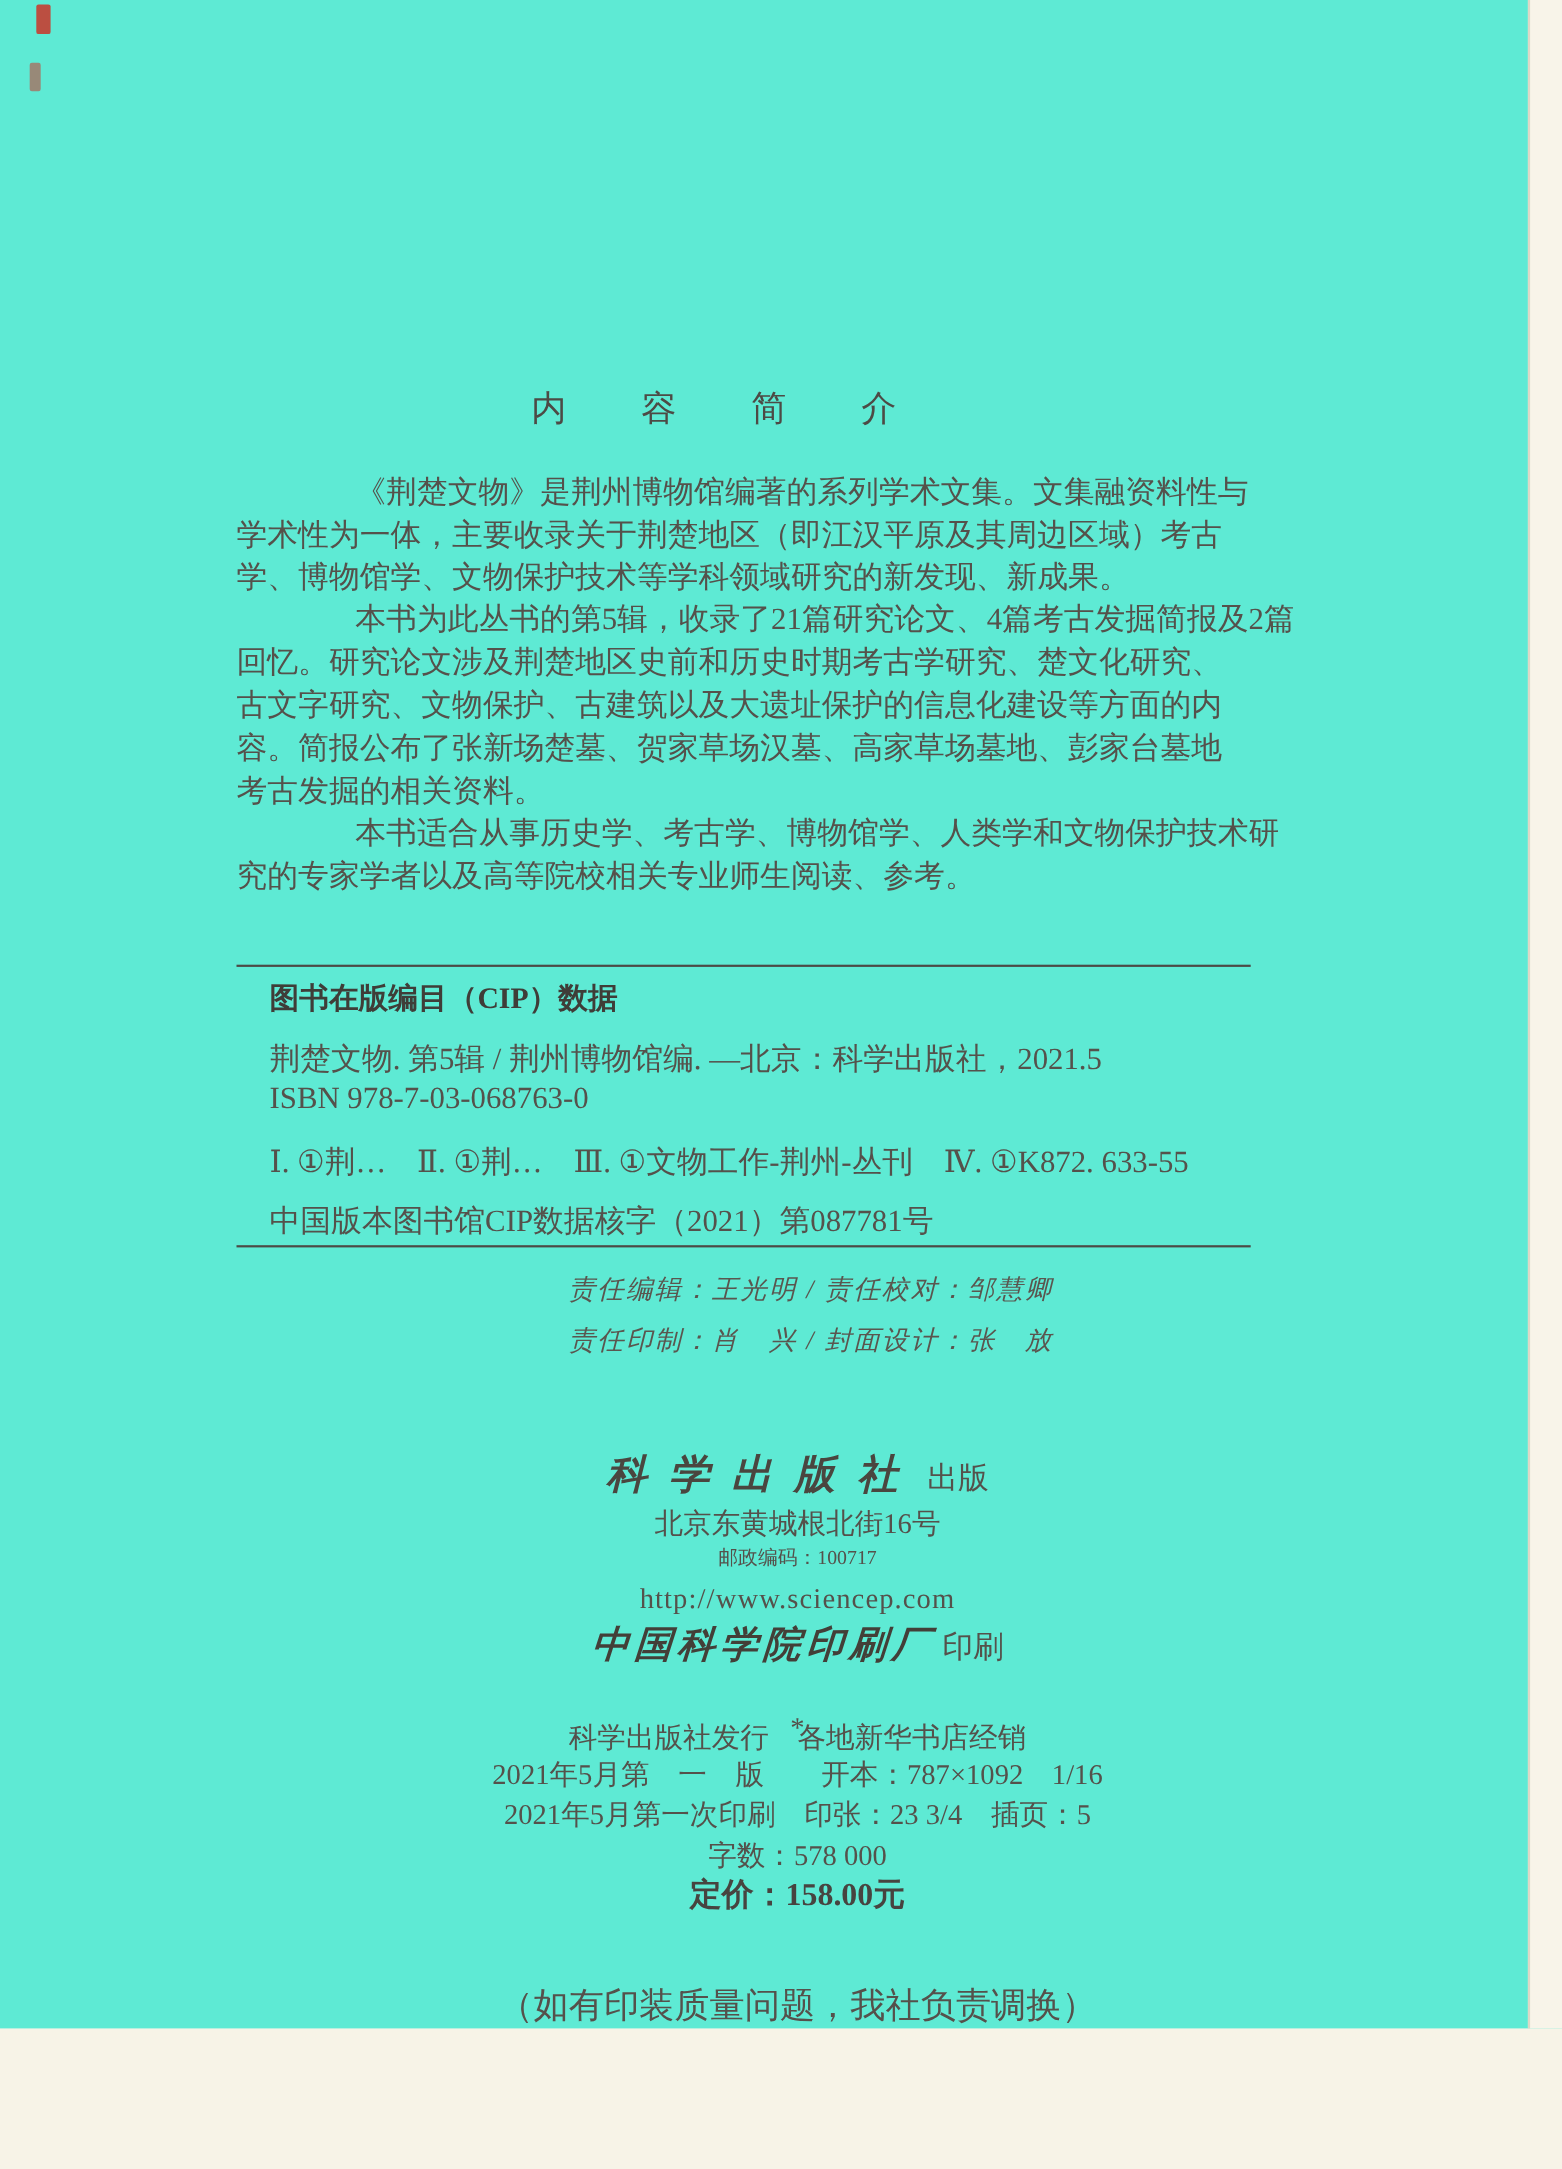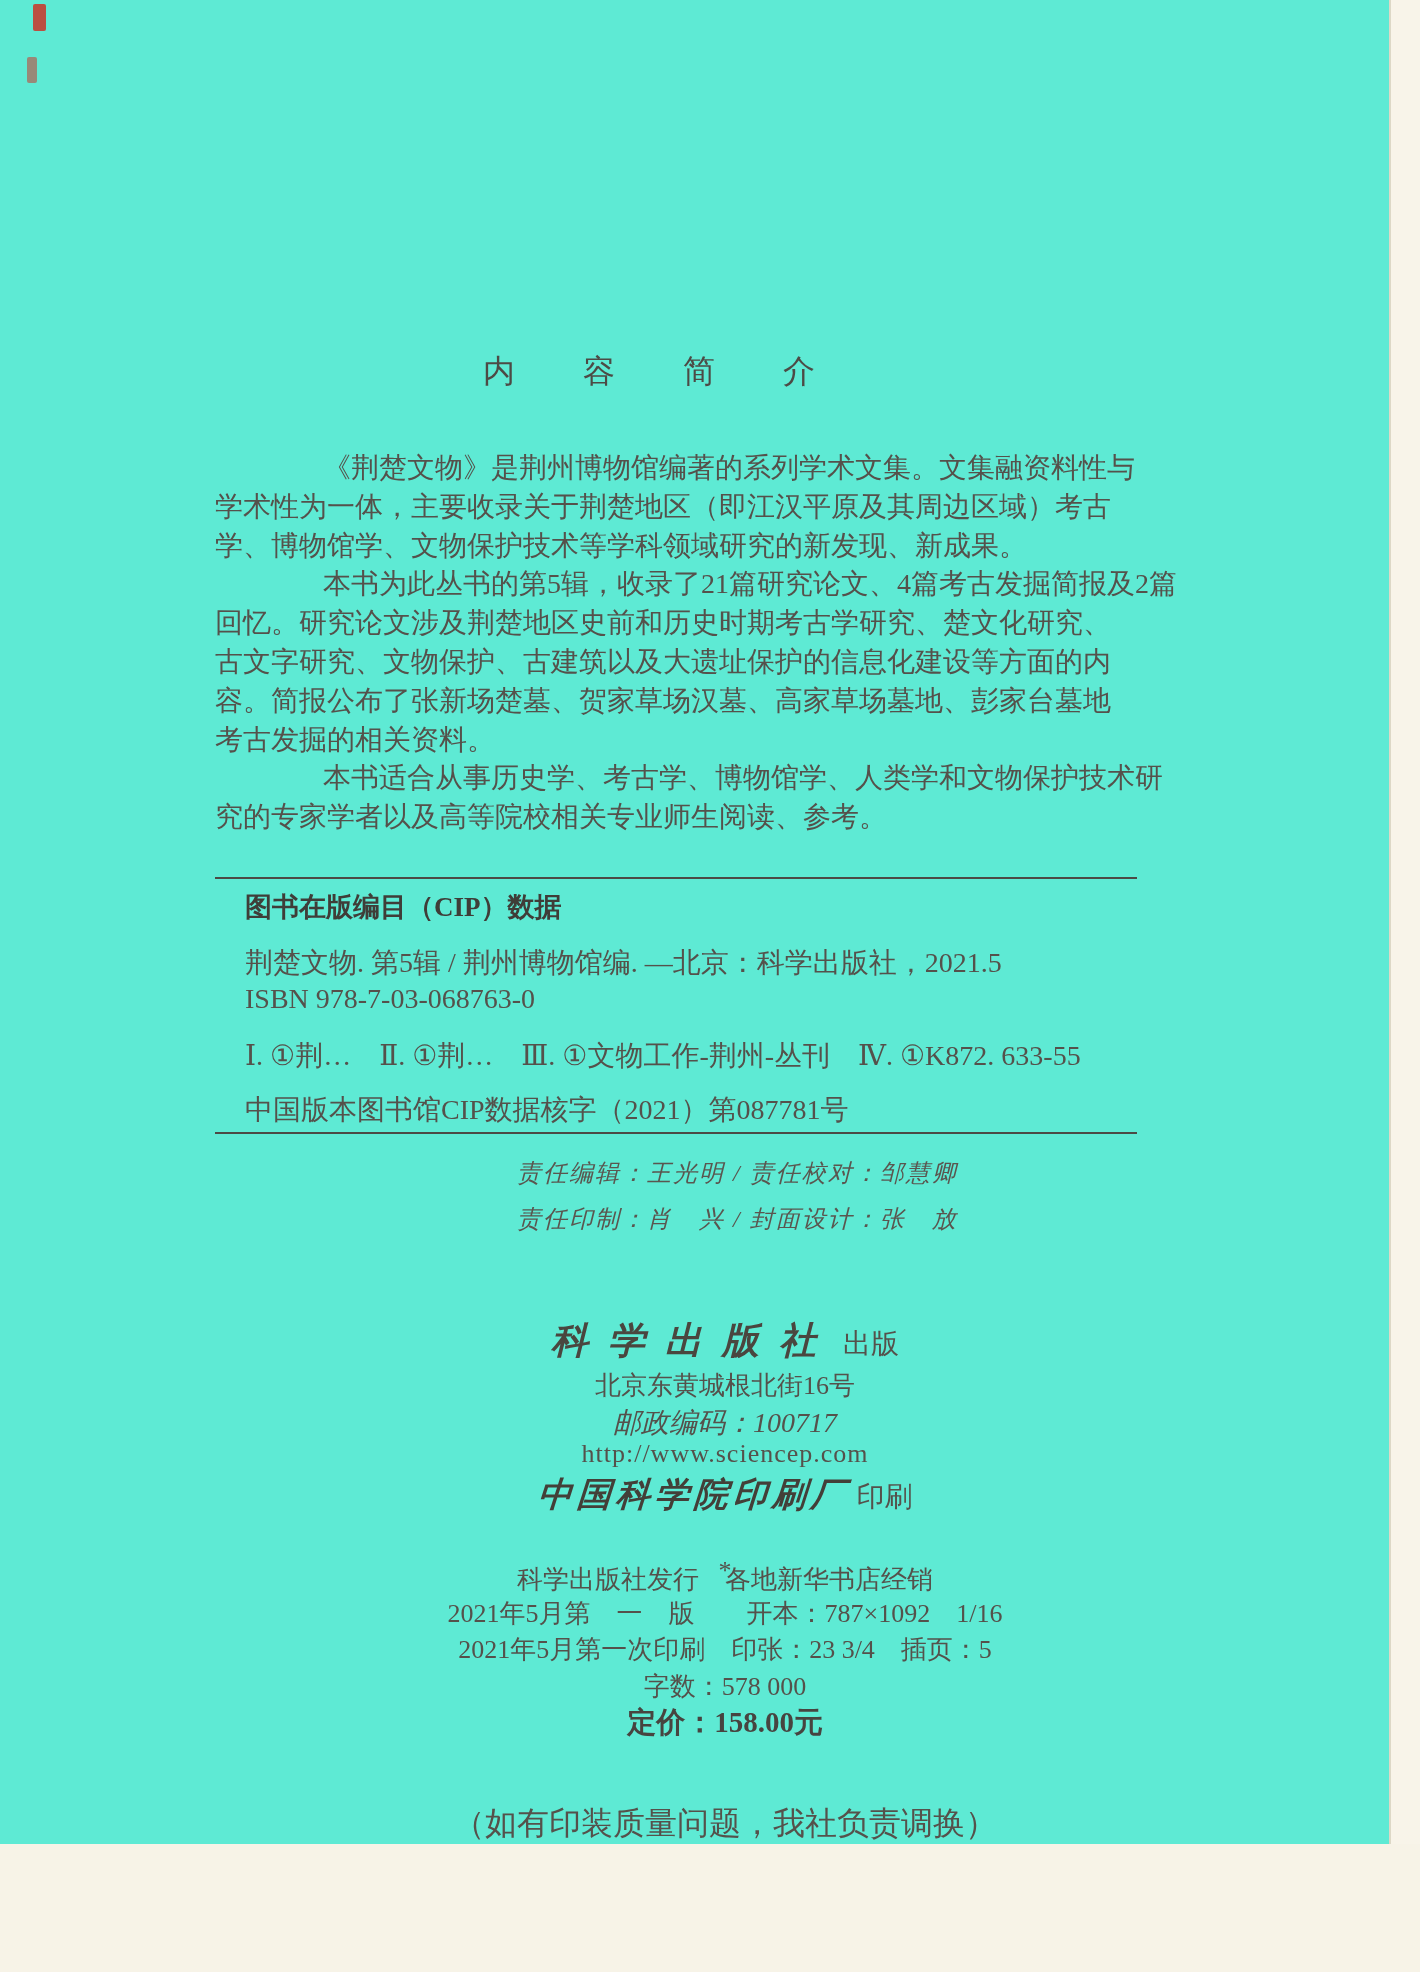--- a/index.html
+++ b/index.html
@@ -31,21 +31,20 @@
     position: absolute; left: 165px; top: 350px; width: 970px;
     text-align: center;
     font-size: 32px; font-weight: 500;
     letter-spacing: 2px; word-spacing: 56px;
     color: #4d4a45;
   }
   .intro-body {
     position: absolute; left: 215px; top: 429px; width: 940px;
     font-size: 28px; line-height: 38.8px;
     color: #55514b;
-    margin-top: 20px;
   }
   .intro-body .line { white-space: nowrap; }
   .intro-body .indent { text-indent: 108px; }
 
   .cip-rule {
     position: absolute; left: 215px; width: 922px; height: 2px;
     background: #4c4a45;
   }
   .rule-top { top: 877px; }
   .rule-bottom { top: 1132px; }
@@ -69,21 +68,21 @@
     position: absolute; left: 215px; top: 0; width: 1020px;
     text-align: center; color: #55514b;
   }
   .colophon > div { position: absolute; left: 0; width: 100%; }
   .pub-line   { top: 1316px; font-size: 28px; }
   .brush-pub  {
     font-size: 37px; font-weight: bold; font-style: italic;
     letter-spacing: 20px; color: #4a463f;
   }
   .addr-line  { top: 1368px; font-size: 26px; }
-  .post-line  { top: 1404px; font-size: 28px; font-style: italic; }
+  .post-line  { top: 1404px; font-size: 18px; }
   .web-line   { top: 1439px; font-size: 26px; letter-spacing: 1px; }
   .printer-line { top: 1472px; font-size: 28px; }
   .brush-printer {
     font-size: 34px; font-weight: 800; font-style: italic;
     letter-spacing: 5px; color: #433f38;
     transform: skewX(-4deg); display: inline-block;
   }
   .dist-line  { top: 1562px; font-size: 26px; }
   .star-line  { top: 1556px; font-size: 26px; }
   .ed1-line   { top: 1596px; font-size: 26px; }

